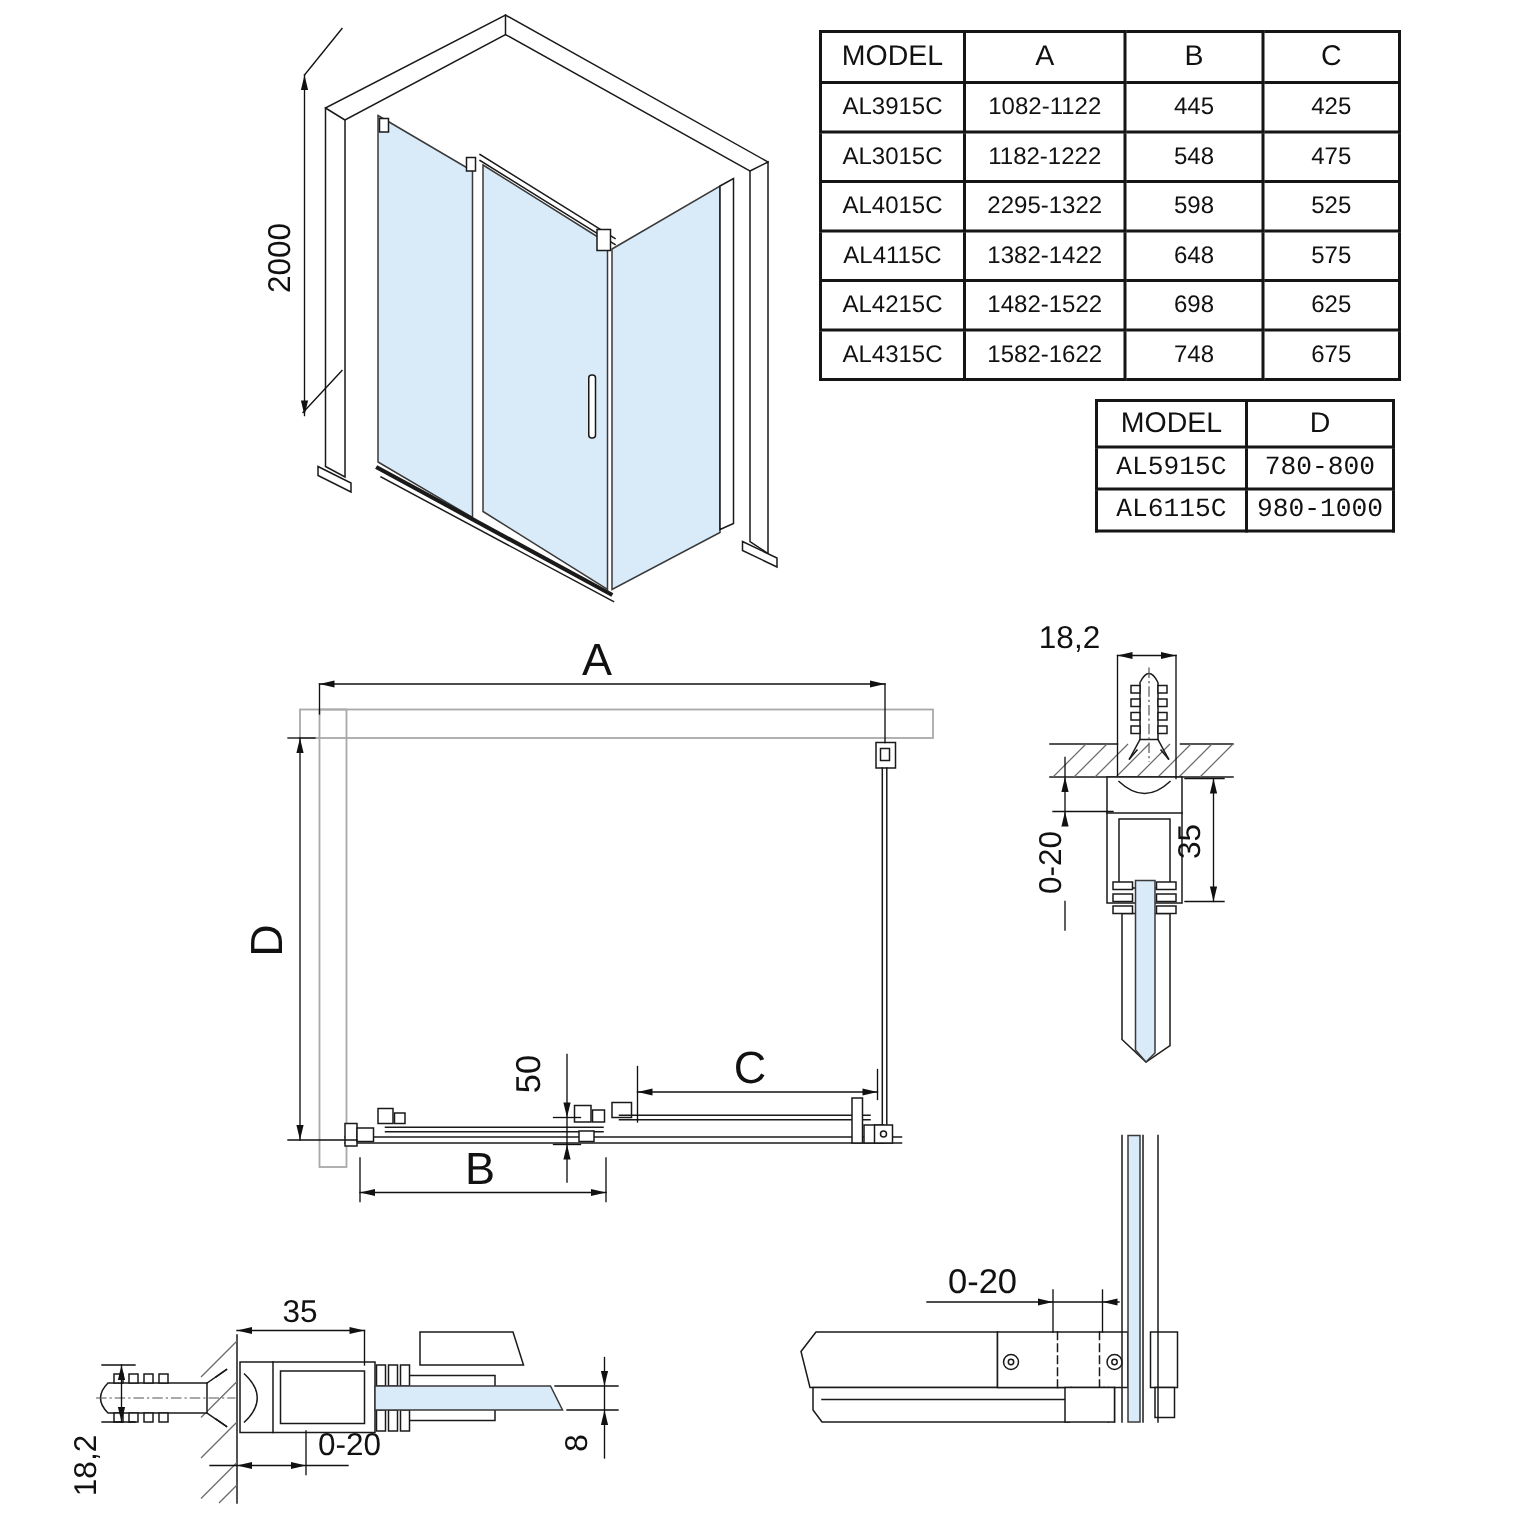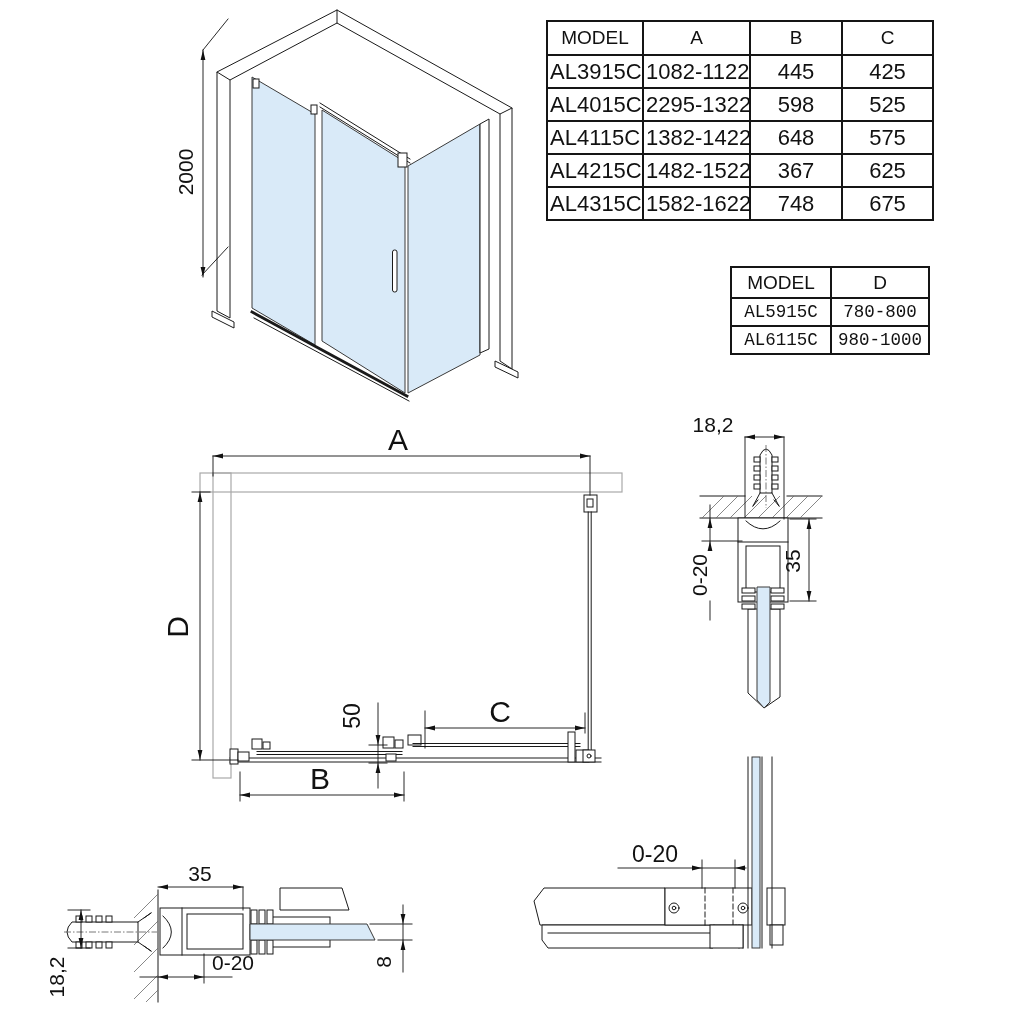--- a/index.html
+++ b/index.html
@@ -22,21 +22,21 @@
   .arr   { fill:#111; stroke:none; }
   .dash  { stroke-dasharray:5 3; }
   .cl    { stroke:#555; stroke-width:0.8; fill:none; stroke-dasharray:7 2 1.5 2; }
   .hatch { stroke:#6a6a6a; stroke-width:0.8; fill:none; }
 
   table { position:absolute; border-collapse:collapse; background:#fff; table-layout:fixed; }
   th, td { border:2px solid #151515; text-align:center; vertical-align:middle;
            padding:0 2px; white-space:nowrap;margin-top:12px; }
   #size-table  { left:546px; top:20px;  width:386px; }
   #size-table th { font-size:19px; font-weight:400; height:32px; }
-  #size-table td { font-size:22px; height:31px; }
+  #size-table td { font-size:16px; height:31px; }
   #depth-table { left:730px; top:266px; width:198px; }
   #depth-table th { font-size:19px; font-weight:400; height:29px; }
   #depth-table td { font-size:17.5px; height:26px;font-family:Liberation Mono, monospace; }
 </style>
 </head>
 <body>
 
 <div id="page">
 
   <svg id="iso-view" style="left:180px; top:0px;" width="350" height="412" viewBox="0 0 350 412">
@@ -93,39 +93,45 @@
     </thead>
     <tbody>
 
         <tr>
           <td>AL3915C</td>
           <td>1082-1122</td>
           <td>445</td>
           <td>425</td>
         </tr>
 
+        <tr>
+          <td>AL3015C</td>
+          <td>1182-1222</td>
+          <td>548</td>
+          <td>475</td>
+        </tr>
 
         <tr>
           <td>AL4015C</td>
           <td>2295-1322</td>
           <td>598</td>
           <td>525</td>
         </tr>
 
         <tr>
           <td>AL4115C</td>
           <td>1382-1422</td>
           <td>648</td>
           <td>575</td>
         </tr>
 
         <tr>
           <td>AL4215C</td>
           <td>1482-1522</td>
-          <td>367</td>
+          <td>698</td>
           <td>625</td>
         </tr>
 
         <tr>
           <td>AL4315C</td>
           <td>1582-1622</td>
           <td>748</td>
           <td>675</td>
         </tr>
       </tbody>

